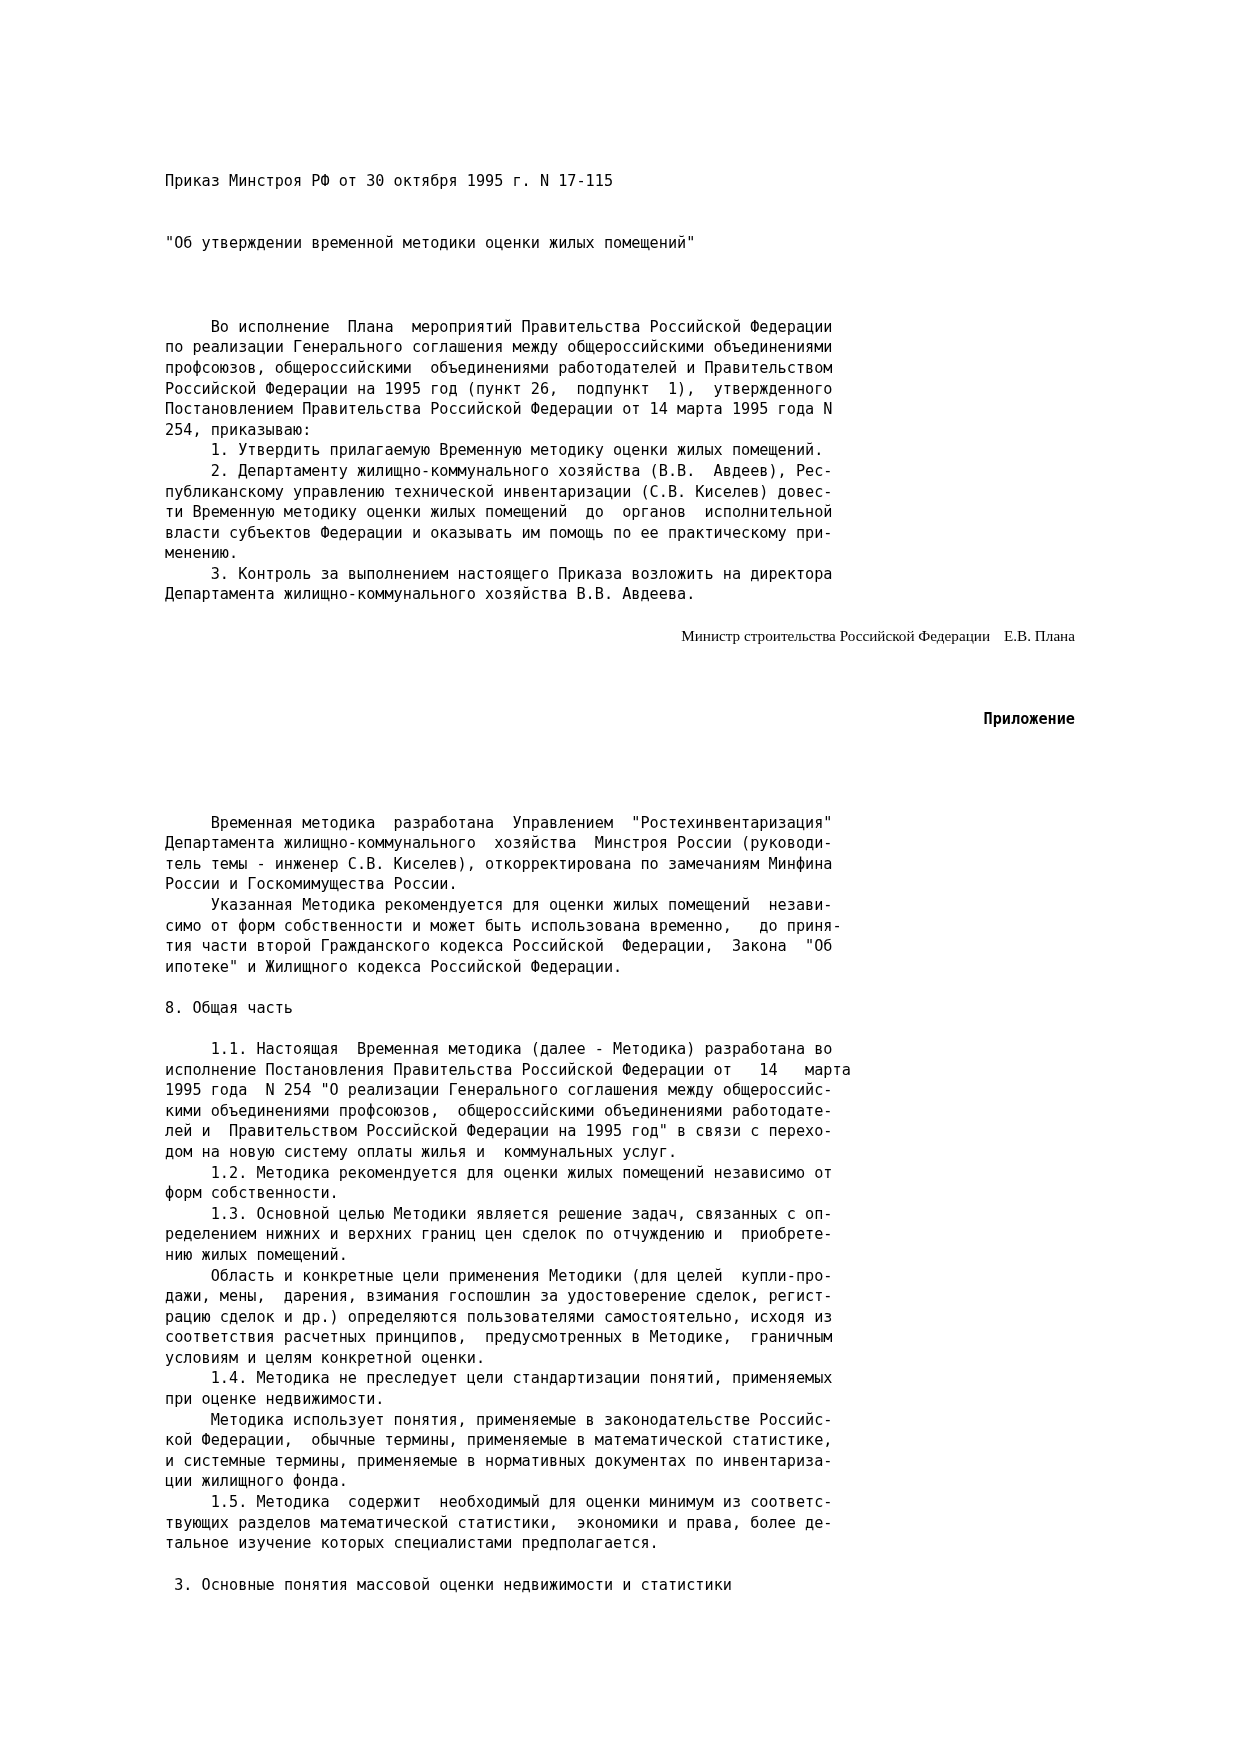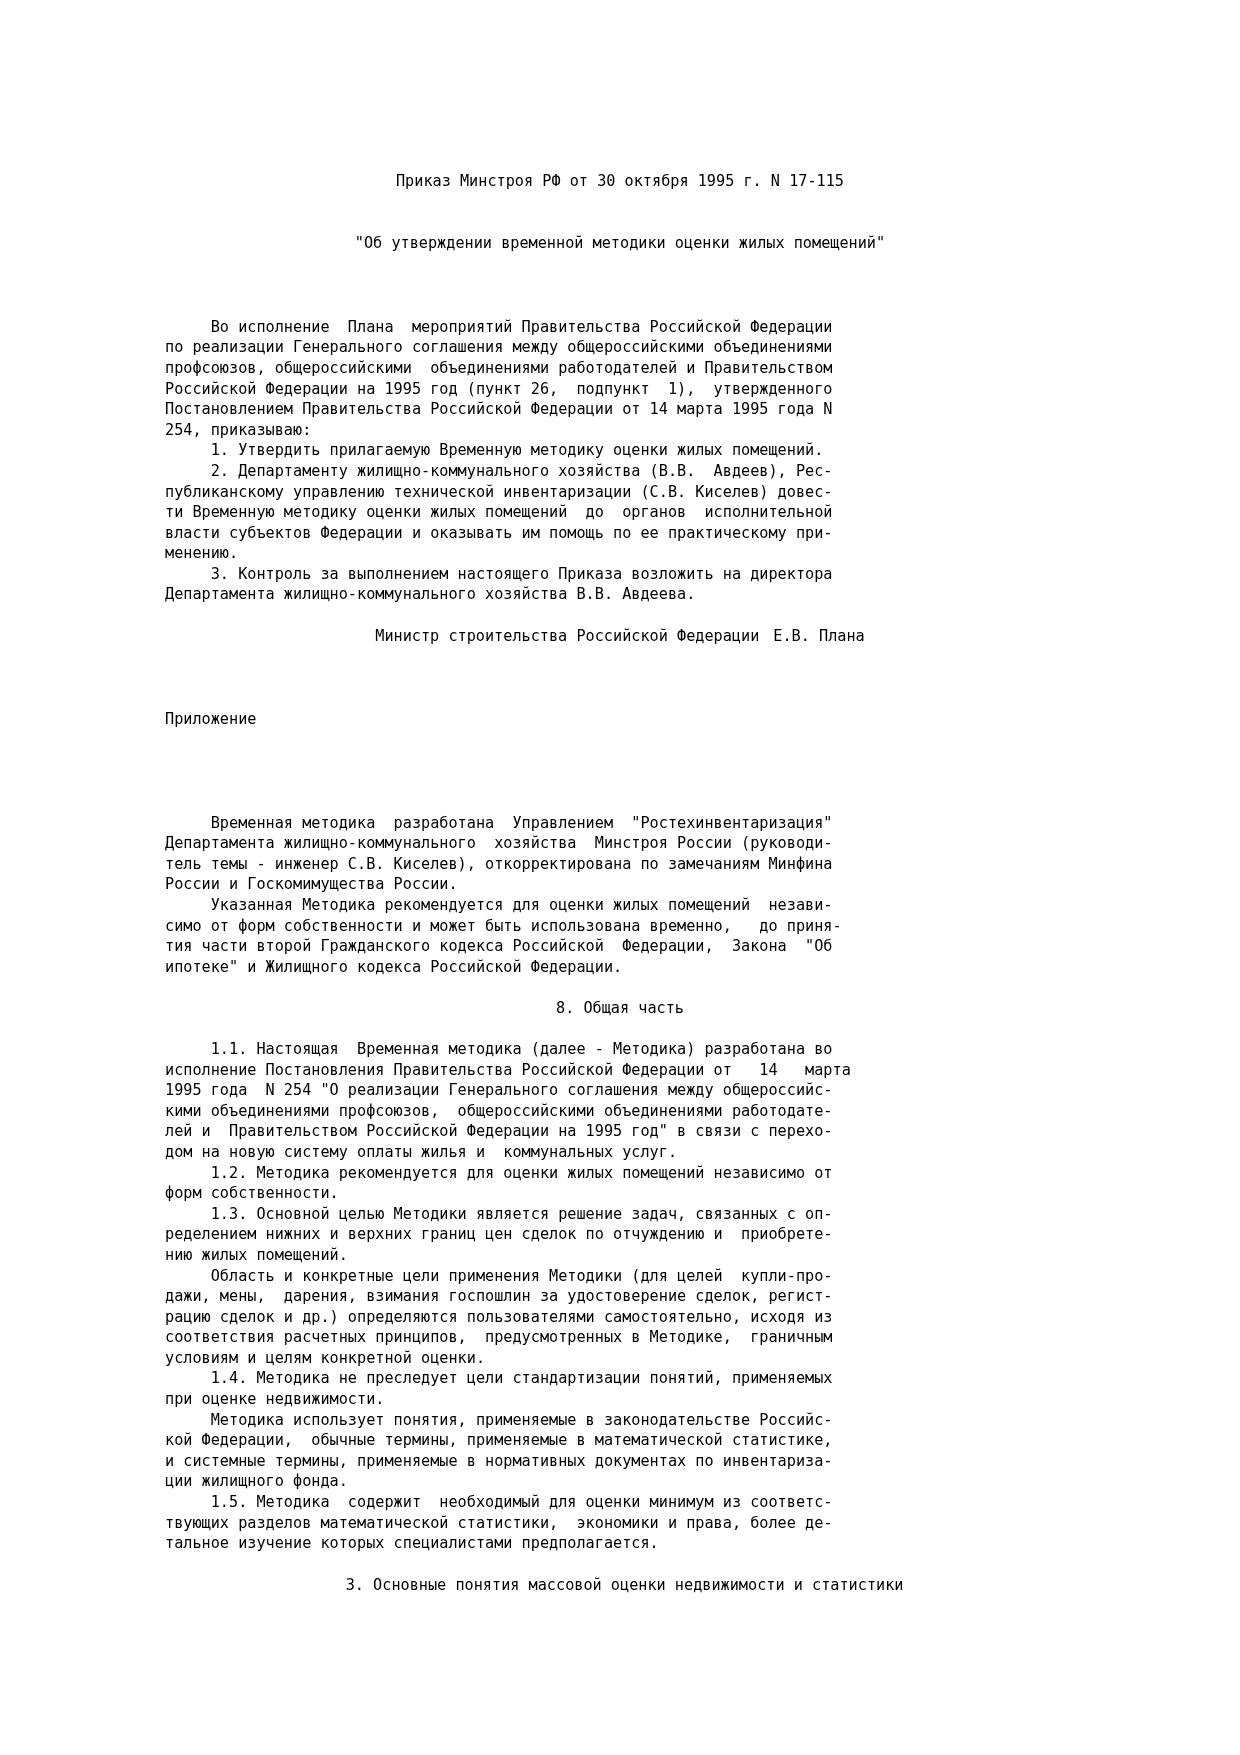--- a/index.html
+++ b/index.html
@@ -20,37 +20,38 @@
     box-sizing: border-box;
     padding: 130px 165px 40px 165px;
   }
   .doc {
     font-size: 15.2px;
     line-height: 20.6px;
     white-space: pre-wrap;
     letter-spacing: 0px;
   }
   .center {
-    text-align: center;
   }
   .right {
-    text-align: left;
+    text-align: right;
+    font-weight: bold;
   }
   .block {
     margin: 0;
     padding: 0;
   }
   .gap-sm { height: 20px; }
   .gap-md { height: 21px; }
   .gap-lg { height: 22px; }
   .title-block { margin-bottom: 0; }
   .sig-row {
     display: flex;
-    justify-content: center;
+    justify-content: flex-end;
     align-items: baseline;
+    font-family: Liberation Serif, serif;
   }
   .sig-row .sig-name {
     padding-right: 14px;
   }
 </style>
 </head>
 <body>
 
 <div class="page">
 

